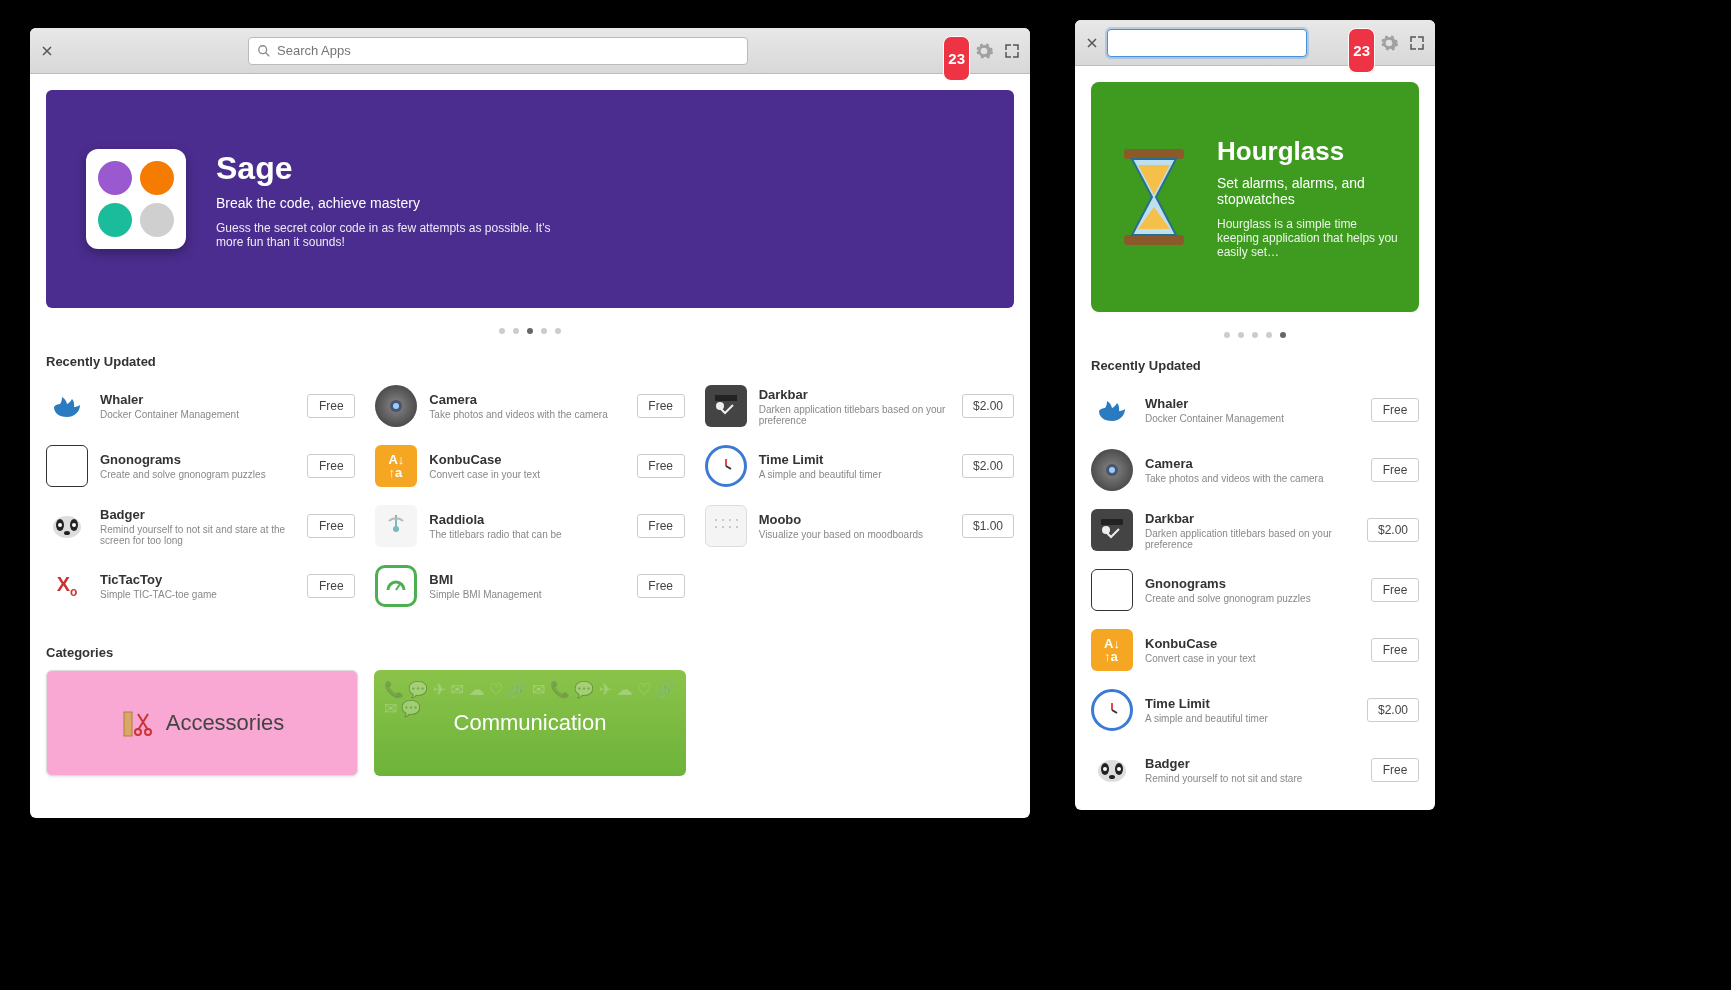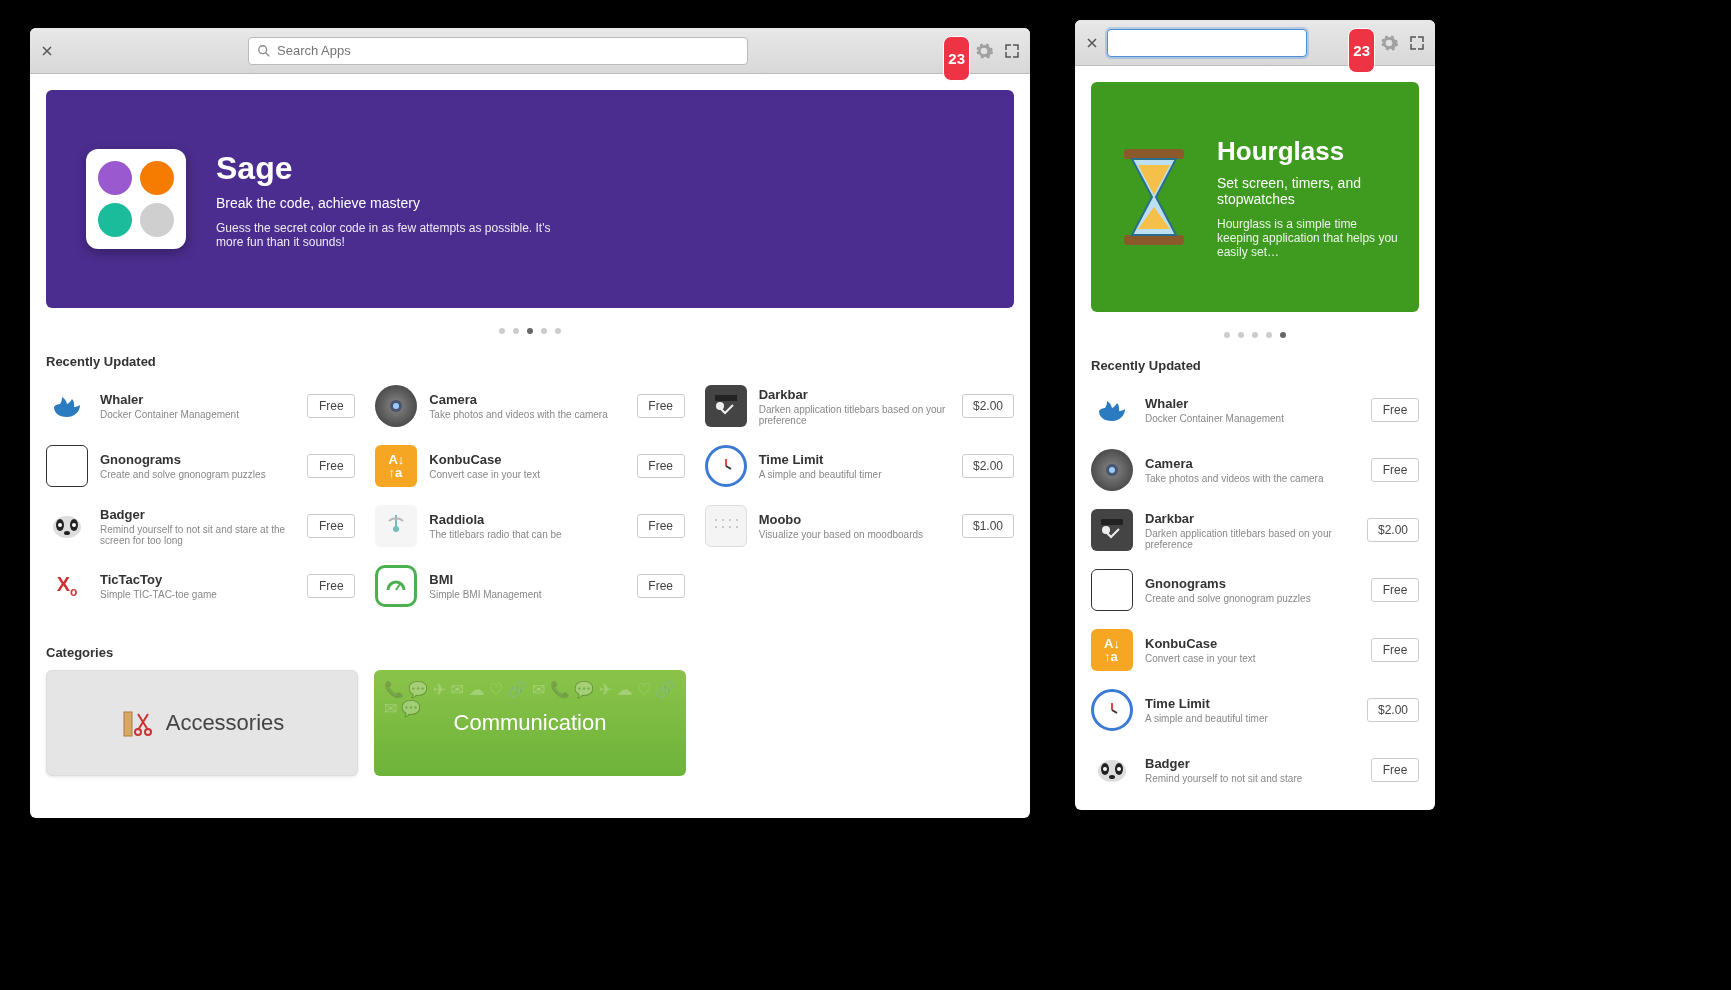--- a/index.html
+++ b/index.html
@@ -77,21 +77,21 @@
 .hero {
   border-radius: 6px;
   height: 218px;
   display:flex;
   align-items:center;
   padding: 0 40px;
   gap: 30px;
   color:#fff;
 }
 .hero.purple { background:#4b2d8f; }
-.hero.green  { background:#3e9b1f; height:230px; padding:0 18px; gap:18px; }
+.hero.green  { background:#3e9b1f; height:230px; padding:0 18px; gap:18px;border-radius:8px; }
 .hero-icon {
   width: 100px; height:100px; background:#fff; border-radius:12px;
   display:grid; grid-template-columns:1fr 1fr; grid-template-rows:1fr 1fr;
   gap:8px; padding:12px; box-shadow:0 4px 12px rgba(0,0,0,.3);
 }
 .hero-icon span { border-radius:50%; }
 .hero h1 { font-size:32px; font-weight:700; margin-bottom:8px; }
 .hero .sub { font-size:14px; margin-bottom:10px; }
 .hero .desc { font-size:12px; opacity:.9; max-width:340px; }
 .hero.green h1 { font-size:26px; }
@@ -118,21 +118,21 @@
   border:1px solid #ccc; background:#fff; border-radius:3px;
   padding:4px 10px; font-size:12px; color:#444; cursor:pointer;
   min-width:48px; text-align:center;
 }
 
 .cats { display:grid; grid-template-columns:repeat(3,1fr); gap:16px; margin-top:8px; }
 .cat-card {
   height:106px; border-radius:6px; display:flex; align-items:center; justify-content:center;
   gap:12px; font-size:22px; font-weight:500; color:#fff; cursor:pointer;
 }
-.cat-acc { background:#e5e5e5; border:1px solid #ddd; color:#444; box-shadow:0 1px 3px rgba(0,0,0,.1); }
+.cat-acc { background:#f9a8d4; border:1px solid #ddd; color:#444; box-shadow:0 1px 3px rgba(0,0,0,.1); }
 .cat-aud { background:linear-gradient(#f58a3a,#e67a2e); }
 .cat-com { background:linear-gradient(#8bc34a,#6db33a); position:relative; overflow:hidden; }
 .cat-com-bgicons { position:absolute; inset:0; opacity:.25; font-size:16px; display:flex; flex-wrap:wrap; gap:14px; padding:10px; color:#fff; }
 
 
 .ic-whale { background:#fff; color:#2a7bbf; }
 .ic-grid2 { display:grid; grid-template-columns:1fr 1fr; grid-template-rows:1fr 1fr; gap:2px; padding:4px; background:#fff; border:1px solid #333; }
 .ic-grid2 span:nth-child(1){background:#2b6cd4;} .ic-grid2 span:nth-child(2){background:#ffd400;}
 .ic-grid2 span:nth-child(3){background:#ffd400;} .ic-grid2 span:nth-child(4){background:#2b2b2b;}
 .ic-badger{background:#fff;}
@@ -413,21 +413,21 @@
         <svg width="80" height="100" viewBox="0 0 80 100">
           <rect x="10" y="2" width="60" height="10" rx="3" fill="#8b5a2b"></rect>
           <rect x="10" y="88" width="60" height="10" rx="3" fill="#8b5a2b"></rect>
           <path d="M18 12 L62 12 L42 50 L62 88 L18 88 L38 50 Z" fill="#bde0f0" stroke="#2a6e8e" stroke-width="2"></path>
           <path d="M24 18 L56 18 L40 48 Z" fill="#f5c04a"></path>
           <path d="M24 82 L56 82 L40 60 Z" fill="#f5c04a"></path>
         </svg>
       </div>
       <div class="hero-text">
         <h1>Hourglass</h1>
-        <div class="sub">Set screen, timers, and stopwatches</div>
+        <div class="sub">Set alarms, alarms, and stopwatches</div>
         <div class="desc">Hourglass is a simple time keeping application that helps you easily set…</div>
       </div>
     </div>
     <div class="dots" id="dots-b">
         <span class="dot"></span>
         <span class="dot"></span>
         <span class="dot"></span>
         <span class="dot"></span>
         <span class="dot active"></span>
       </div>

